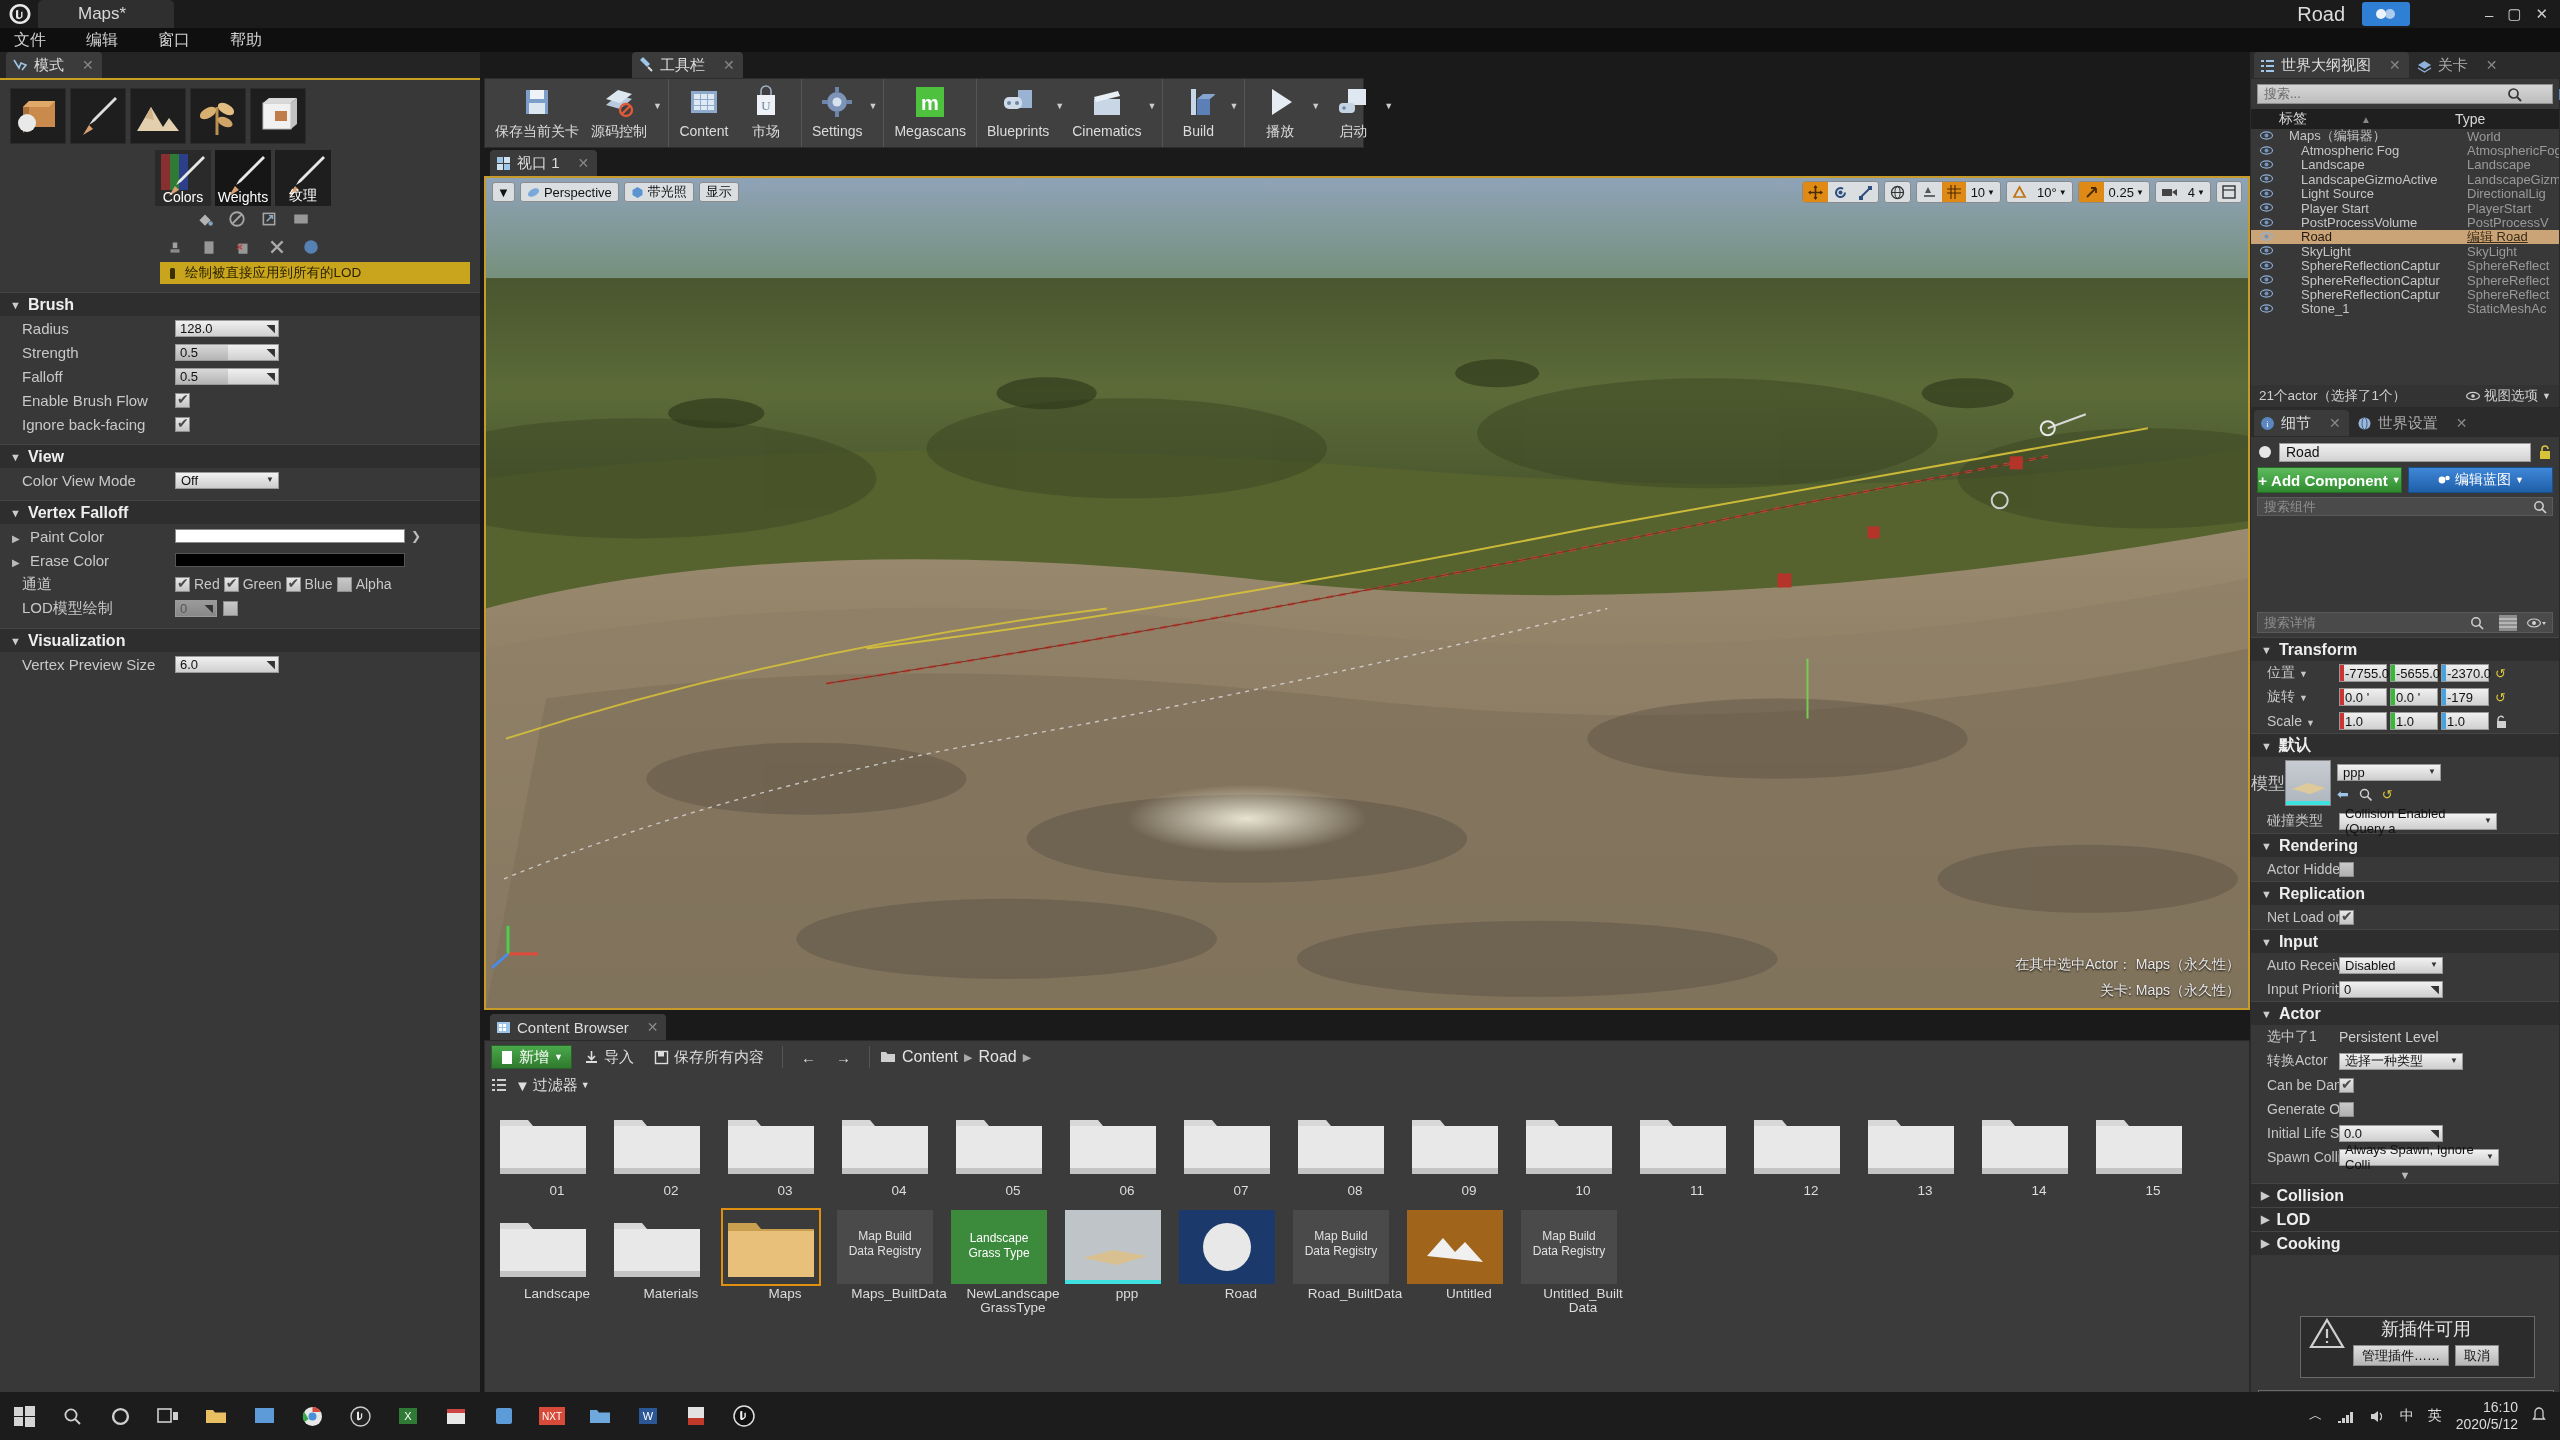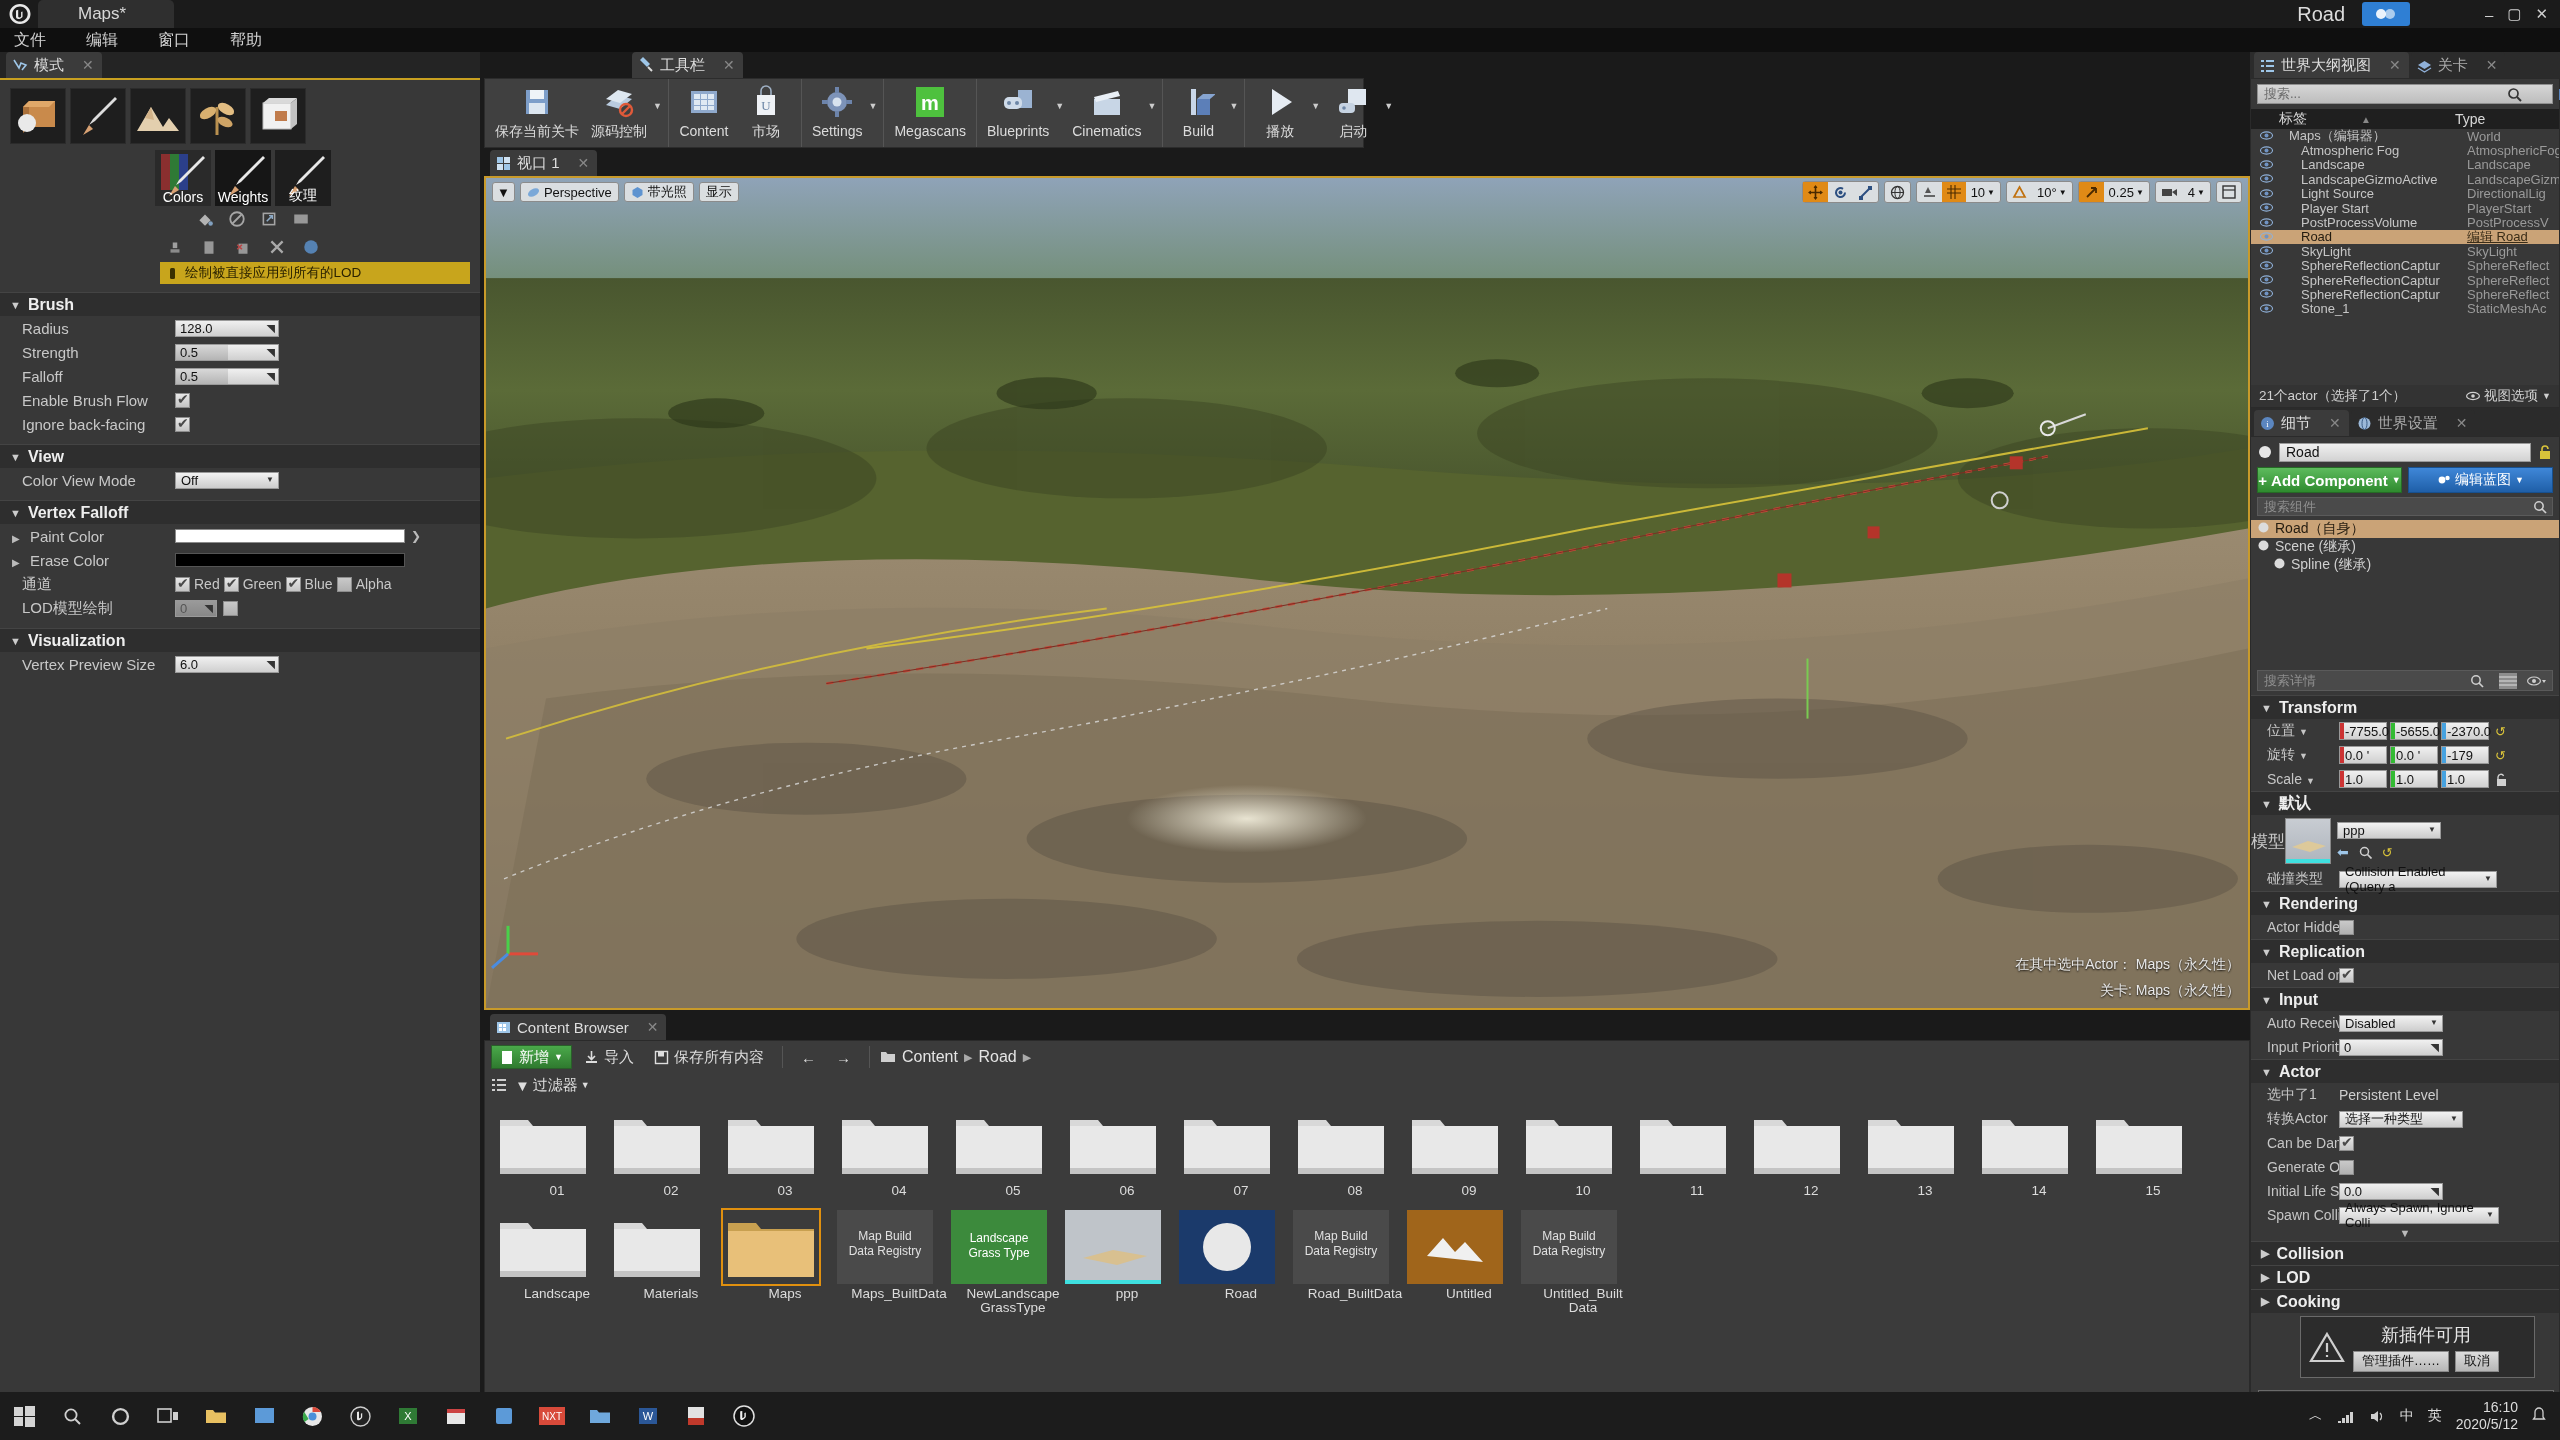--- a/index.html
+++ b/index.html
@@ -137,21 +137,21 @@
       display:flex; align-items:center; padding-left:6px; position:relative; }
   .drow { height:24px; display:flex; align-items:center; font-size:14px; color:#c6c6c6; }
   .drow .dl { width:88px; padding-left:16px; overflow:hidden; white-space:nowrap; }
   .vec { display:flex; gap:3px; }
   .vfield { width:48px; height:18px; background:linear-gradient(#f0f0f0,#d0d0d0); border:1px solid #989898; color:#111;
       font-size:13px; display:flex; align-items:center; padding-left:5px; position:relative; }
   .vfield:before { content:""; position:absolute; left:0; top:0; width:4px; height:100%; }
   .vfield.x:before{background:#c33;} .vfield.y:before{background:#3b3;} .vfield.z:before{background:#46a2e0;}
 
   .popup-plugin { position:absolute; left:50px; top:1264px; width:235px; height:62px; background:#2c2c2c; border:1px solid #6a6a6a;
-      display:flex; align-items:center; gap:8px; padding:0 8px; }
+      display:flex; gap:8px; padding:0 8px; }
   .popup-proj { position:absolute; left:8px; top:1338px; width:296px; height:52px; background:#2c2c2c; border:1px solid #6a6a6a;
       display:flex; align-items:center; gap:8px; padding:0 8px; }
   .mini-btn { height:21px; background:linear-gradient(#dedede,#b6b6b6); border:1px solid #8a8a8a; color:#111; font-size:13px;
       display:flex; align-items:center; padding:0 8px; }
 
   
   .taskbar { position:absolute; left:0; bottom:0; width:2560px; height:48px; background:#1c1c1c; display:flex; align-items:center; }
   .tb-item { width:48px; height:48px; display:flex; align-items:center; justify-content:center; font-size:19px; color:#cfcfcf; }
   .tb-right { position:absolute; right:0; top:0; height:48px; display:flex; align-items:center; gap:14px; padding-right:14px; font-size:14px; color:#dcdcdc;}
   .clock { text-align:right; line-height:17px; font-size:14px; }
@@ -1350,40 +1350,20 @@
           <span style="font-size:9px">▼</span>
         </div>
       </div>
       <div class="comp-search">
         <span>搜索组件</span>
         <svg style="position:absolute;right:5px;top:2px" width="14" height="14" viewBox="0 0 14 14">
             <circle cx="6" cy="6" r="4.2" fill="none" stroke="#cfcfcf" stroke-width="1.5"></circle>
             <path d="M9 9l4 4" stroke="#cfcfcf" stroke-width="1.7"></path>
           </svg>
       </div>
-      <div id="component-rows">
-          <div class="comp-row sel" style="padding-left: 6px;">
-            <span><svg width="13" height="13" viewBox="0 0 13 13">
-                <circle cx="6.5" cy="6.5" r="5" fill="#dcdcdc"></circle>
-              </svg></span>
-            <span>Road（自身）</span>
-          </div>
-          <div class="comp-row" style="padding-left: 6px;">
-            <span><svg width="13" height="13" viewBox="0 0 13 13">
-                <circle cx="6.5" cy="6.5" r="5" fill="#dcdcdc"></circle>
-              </svg></span>
-            <span>Scene (继承)</span>
-          </div>
-          <div class="comp-row" style="padding-left: 22px;">
-            <span><svg width="13" height="13" viewBox="0 0 13 13">
-                <circle cx="6.5" cy="6.5" r="5" fill="#dcdcdc"></circle>
-              </svg></span>
-            <span>Spline (继承)</span>
-          </div>
-        </div>
 
       <div class="det-search" style="margin-top:96px">
         <span>搜索详情</span>
         <svg style="position:absolute;right:68px;top:3px" width="14" height="14" viewBox="0 0 14 14">
             <circle cx="6" cy="6" r="4.2" fill="none" stroke="#cfcfcf" stroke-width="1.5"></circle>
             <path d="M9 9l4 4" stroke="#cfcfcf" stroke-width="1.7"></path>
           </svg>
         <svg style="position:absolute;right:34px;top:1px" width="20" height="18" viewBox="0 0 20 18">
             <rect x="1" y="1" width="18" height="16" fill="#8d8d8d"></rect>
             <g stroke="#ddd" stroke-width="1">

